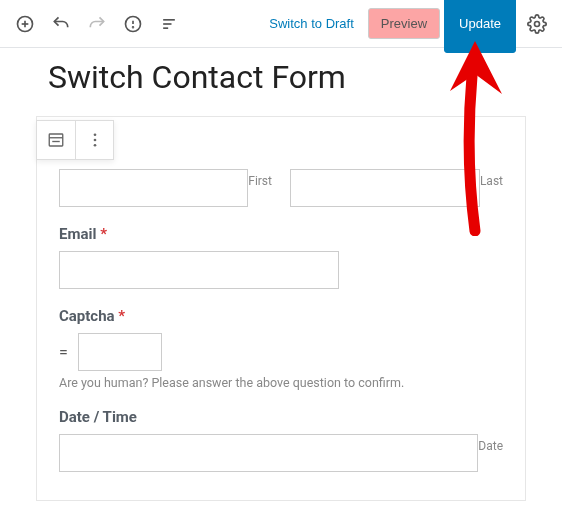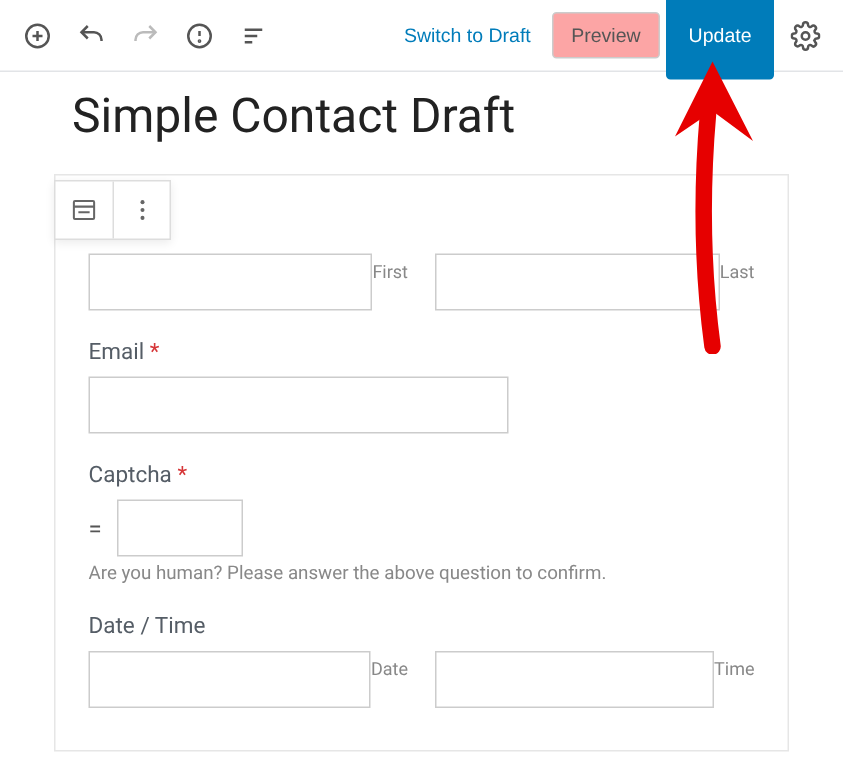--- a/index.html
+++ b/index.html
@@ -65,21 +65,21 @@
   }
   .block-toolbar .tb-cell + .tb-cell { border-left: 1px solid #ddd; }
 
   .form-block {
     border: 1px solid #e6e6e6;
     margin: 20px 18px 0 18px;
     padding: 26px 22px 10px 22px;
     color: #666;
   }
   .field-group { margin-bottom: 18px; }
-  .field-label { font-weight: 400; font-size: 15px; color: #555d66; margin-bottom: 8px; display:block;}
+  .field-label { font-weight: 700; font-size: 15px; color: #555d66; margin-bottom: 8px; display:block;}
   .req { color: #d63638; }
   .row-two { display:flex; gap: 18px; }
   .row-two > .col { flex:1; display:flex; flex-direction:row; }
   .text-input {
     border: 1px solid #ccc; height: 38px; width: 100%;
     background:#fff;
   }
   .sublabel { font-size: 12px; color: #888; margin-top: 5px; }
   .wide-input { width: 100%; max-width: 280px; height:38px; border:1px solid #ccc; background:#fff;}
   .captcha-row { display:flex; align-items:center; gap:10px; margin-top:6px;}
@@ -142,21 +142,21 @@
     <button class="gear-btn">
       <svg viewBox="0 0 24 24" fill="none" stroke="currentColor" stroke-width="2">
           <circle cx="12" cy="12" r="3"></circle>
           <path d="M19.4 15a1.7 1.7 0 0 0 .34 1.87l.06.06a2 2 0 1 1-2.83 2.83l-.06-.06a1.7 1.7 0 0 0-1.87-.34 1.7 1.7 0 0 0-1 1.55V21a2 2 0 1 1-4 0v-.09a1.7 1.7 0 0 0-1-1.55 1.7 1.7 0 0 0-1.87.34l-.06.06a2 2 0 1 1-2.83-2.83l.06-.06a1.7 1.7 0 0 0 .34-1.87 1.7 1.7 0 0 0-1.55-1H3a2 2 0 1 1 0-4h.09a1.7 1.7 0 0 0 1.55-1 1.7 1.7 0 0 0-.34-1.87l-.06-.06a2 2 0 1 1 2.83-2.83l.06.06a1.7 1.7 0 0 0 1.87.34H9a1.7 1.7 0 0 0 1-1.55V3a2 2 0 1 1 4 0v.09a1.7 1.7 0 0 0 1 1.55 1.7 1.7 0 0 0 1.87-.34l.06-.06a2 2 0 1 1 2.83 2.83l-.06.06a1.7 1.7 0 0 0-.34 1.87V9a1.7 1.7 0 0 0 1.55 1H21a2 2 0 1 1 0 4h-.09a1.7 1.7 0 0 0-1.55 1z"></path>
         </svg>
     </button>
   </div>
 </div>
 
 <div class="editor-area">
-  <h1 class="page-title">Simple Contact Draft</h1>
+  <h1 class="page-title">Switch Contact Form</h1>
 
   <div class="block-toolbar">
     <div class="tb-cell">
       <svg width="18" height="18" viewBox="0 0 24 24" fill="none" stroke="currentColor" stroke-width="1.8">
           <rect x="3" y="4" width="18" height="16" rx="1"></rect>
           <line x1="3" y1="9" x2="21" y2="9"></line>
           <line x1="7" y1="14" x2="17" y2="14"></line>
         </svg>
     </div>
     <div class="tb-cell">
@@ -198,24 +198,20 @@
       <div class="hint">Are you human? Please answer the above question to confirm.</div>
     </div>
 
     <div class="field-group">
       <label class="field-label">Date / Time</label>
       <div class="row-two">
         <div class="col">
           <input class="text-input" style="">
           <span class="sublabel">Date</span>
         </div>
-        <div class="col">
-          <input class="text-input" style="">
-          <span class="sublabel">Time</span>
-        </div>
       </div>
     </div>
 
   </div>
 </div>
 
 <svg class="annotation" viewBox="0 0 90 200">
   <path d="M45 195 Q 35 120 42 40" stroke="#e60000" stroke-width="11" fill="none" stroke-linecap="round"></path>
   <path d="M45 5 L20 55 L45 38 L72 58 Z" fill="#e60000"></path>
 </svg>

